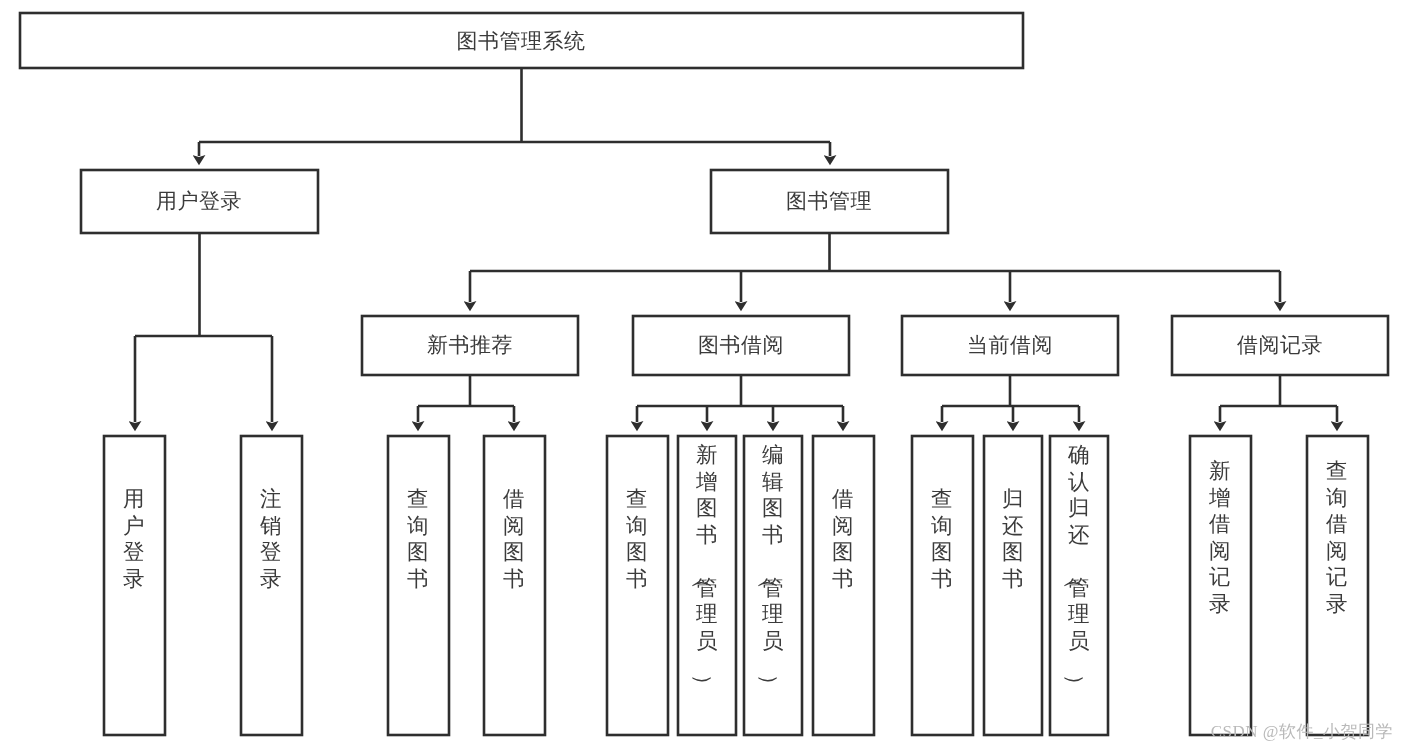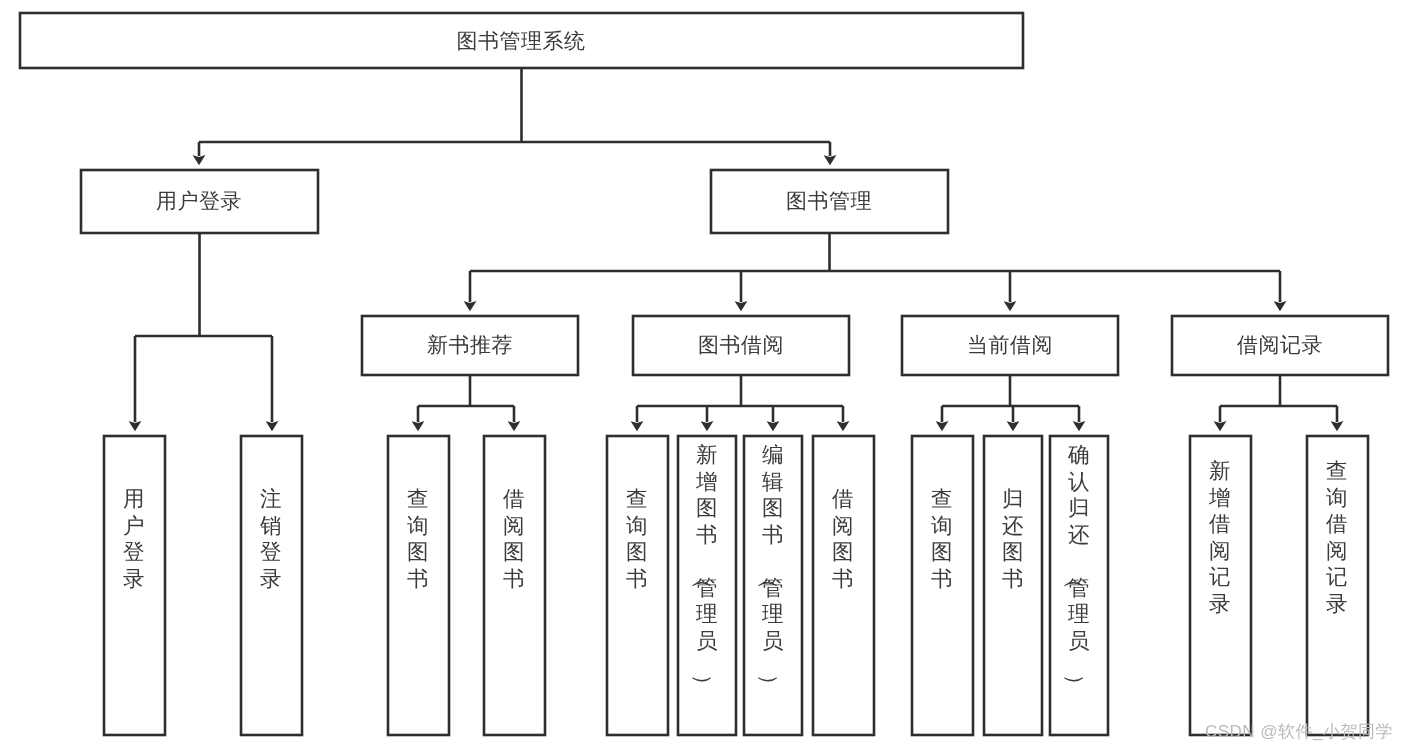--- a/index.html
+++ b/index.html
@@ -46,21 +46,21 @@
     stroke-linecap: butt;
   }
   .arrow-head {
     fill: #2e2e2e;
     stroke: none;
   }
   .watermark {
     position: absolute;
     right: 12px;
     bottom: 4px;
-    font-family: Liberation Sans, sans-serif;
+    font-family: Liberation Serif, serif;
     font-size: 17px;
     color: #b9b9b9;
     white-space: nowrap;
     user-select: none;
     letter-spacing: 0.5px;
   }
 </style>
 </head>
 <body>
 

